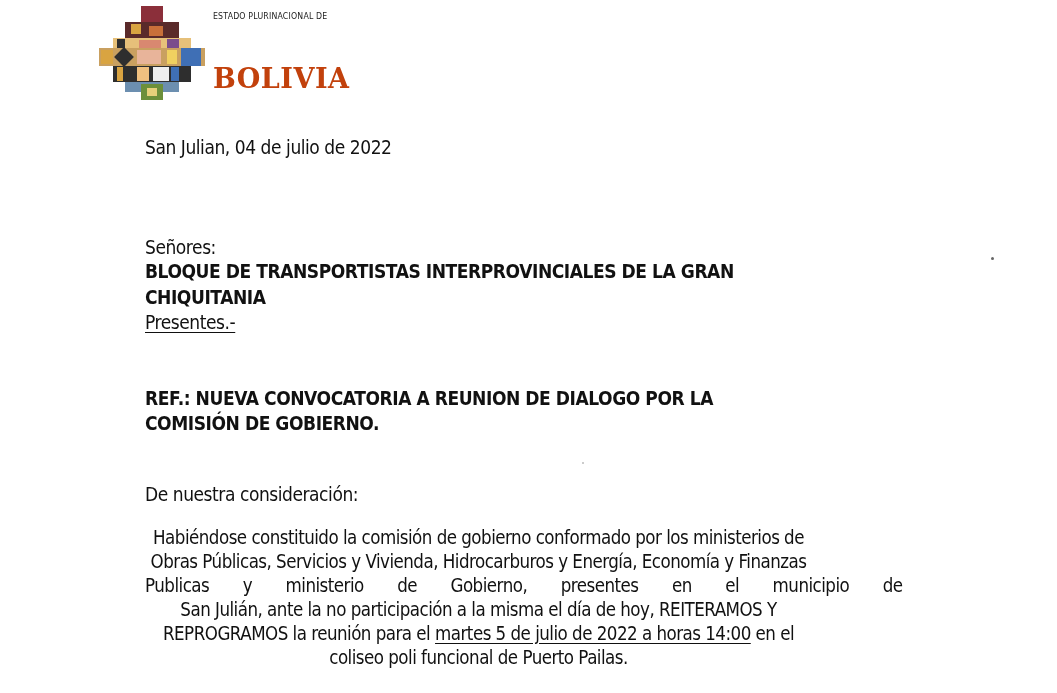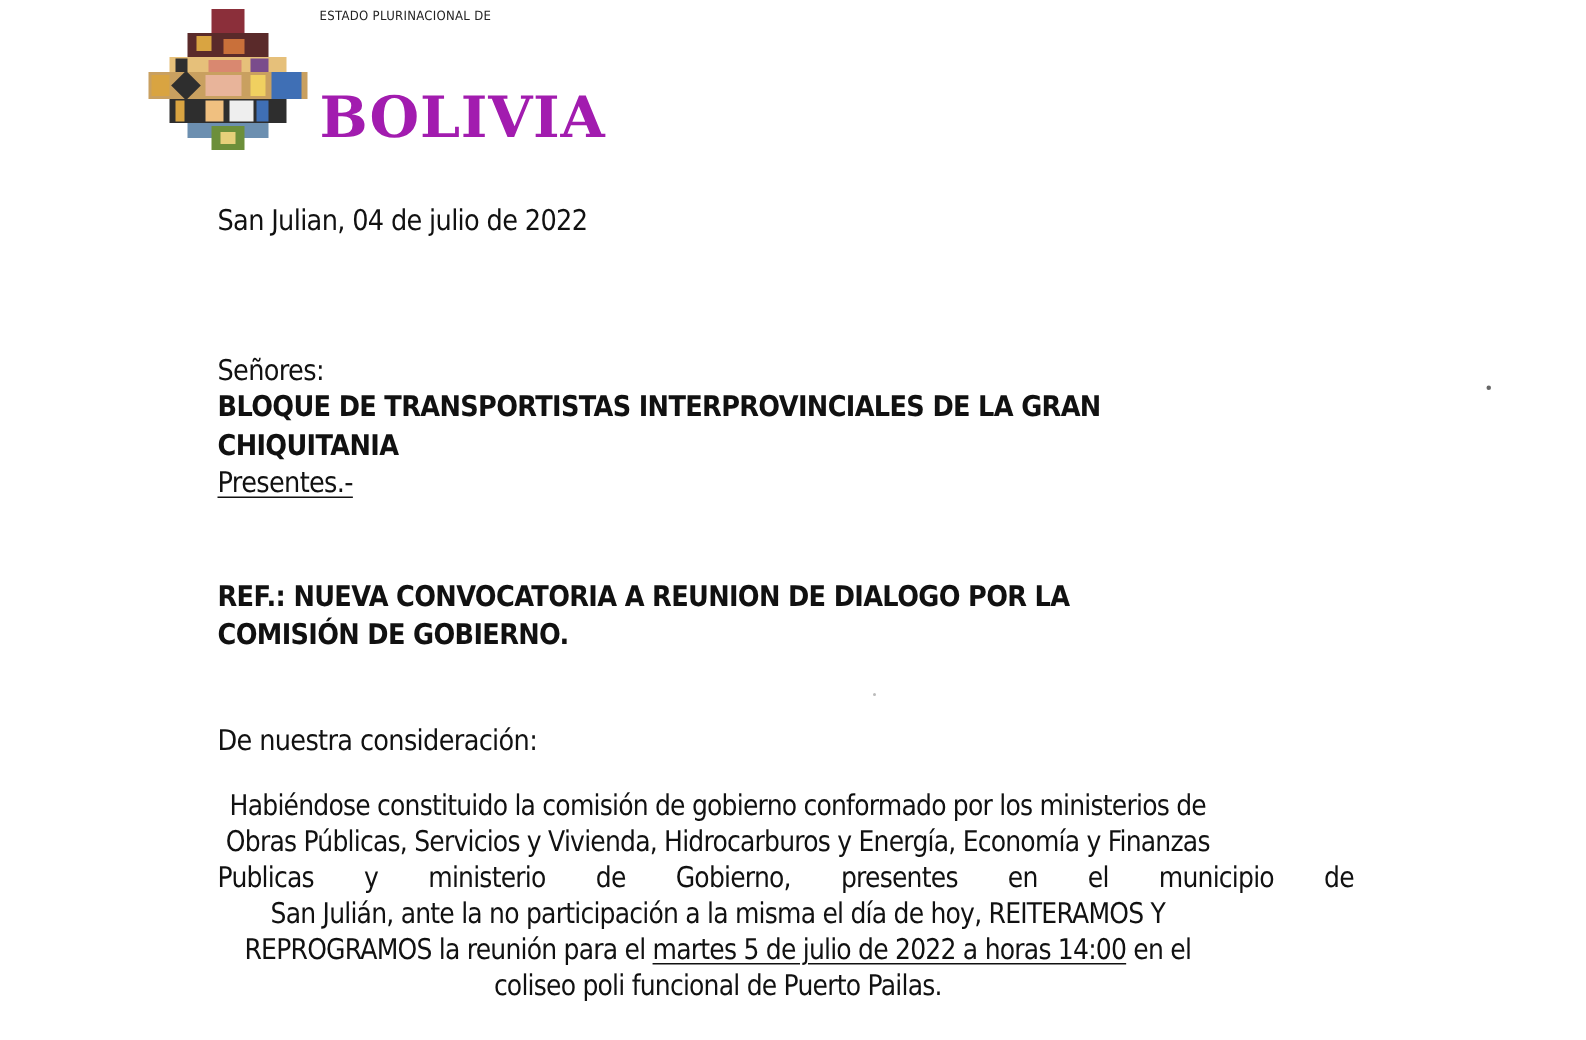--- a/index.html
+++ b/index.html
@@ -25,22 +25,22 @@
       line-height: 1;
       gap: 43px;
     }
     .brand-top {
       font-family: "DejaVu Sans", sans-serif;
       font-size: 8.5px; letter-spacing: 0.2px; color: #222;
       transform: scaleX(0.92); transform-origin: left;
     }
     .brand-main {
       font-family: "DejaVu Serif", serif;
-      font-weight: bold; font-size: 38px; letter-spacing: 0.5px;
-      color: #a21caf; margin-top: 1px;
+      font-weight: bold; font-size: 27px; letter-spacing: 0.5px;
+      color: #c2410c; margin-top: 1px;
     }
     .text {
       position: absolute; left: 145px;
       font-size: 19px; letter-spacing: -0.5px;
       transform: scaleX(0.9); transform-origin: left;
       white-space: nowrap;
     }
     .bold { font-weight: bold; }
     .u { text-decoration: underline; text-underline-offset: 3px; }
     .para {

